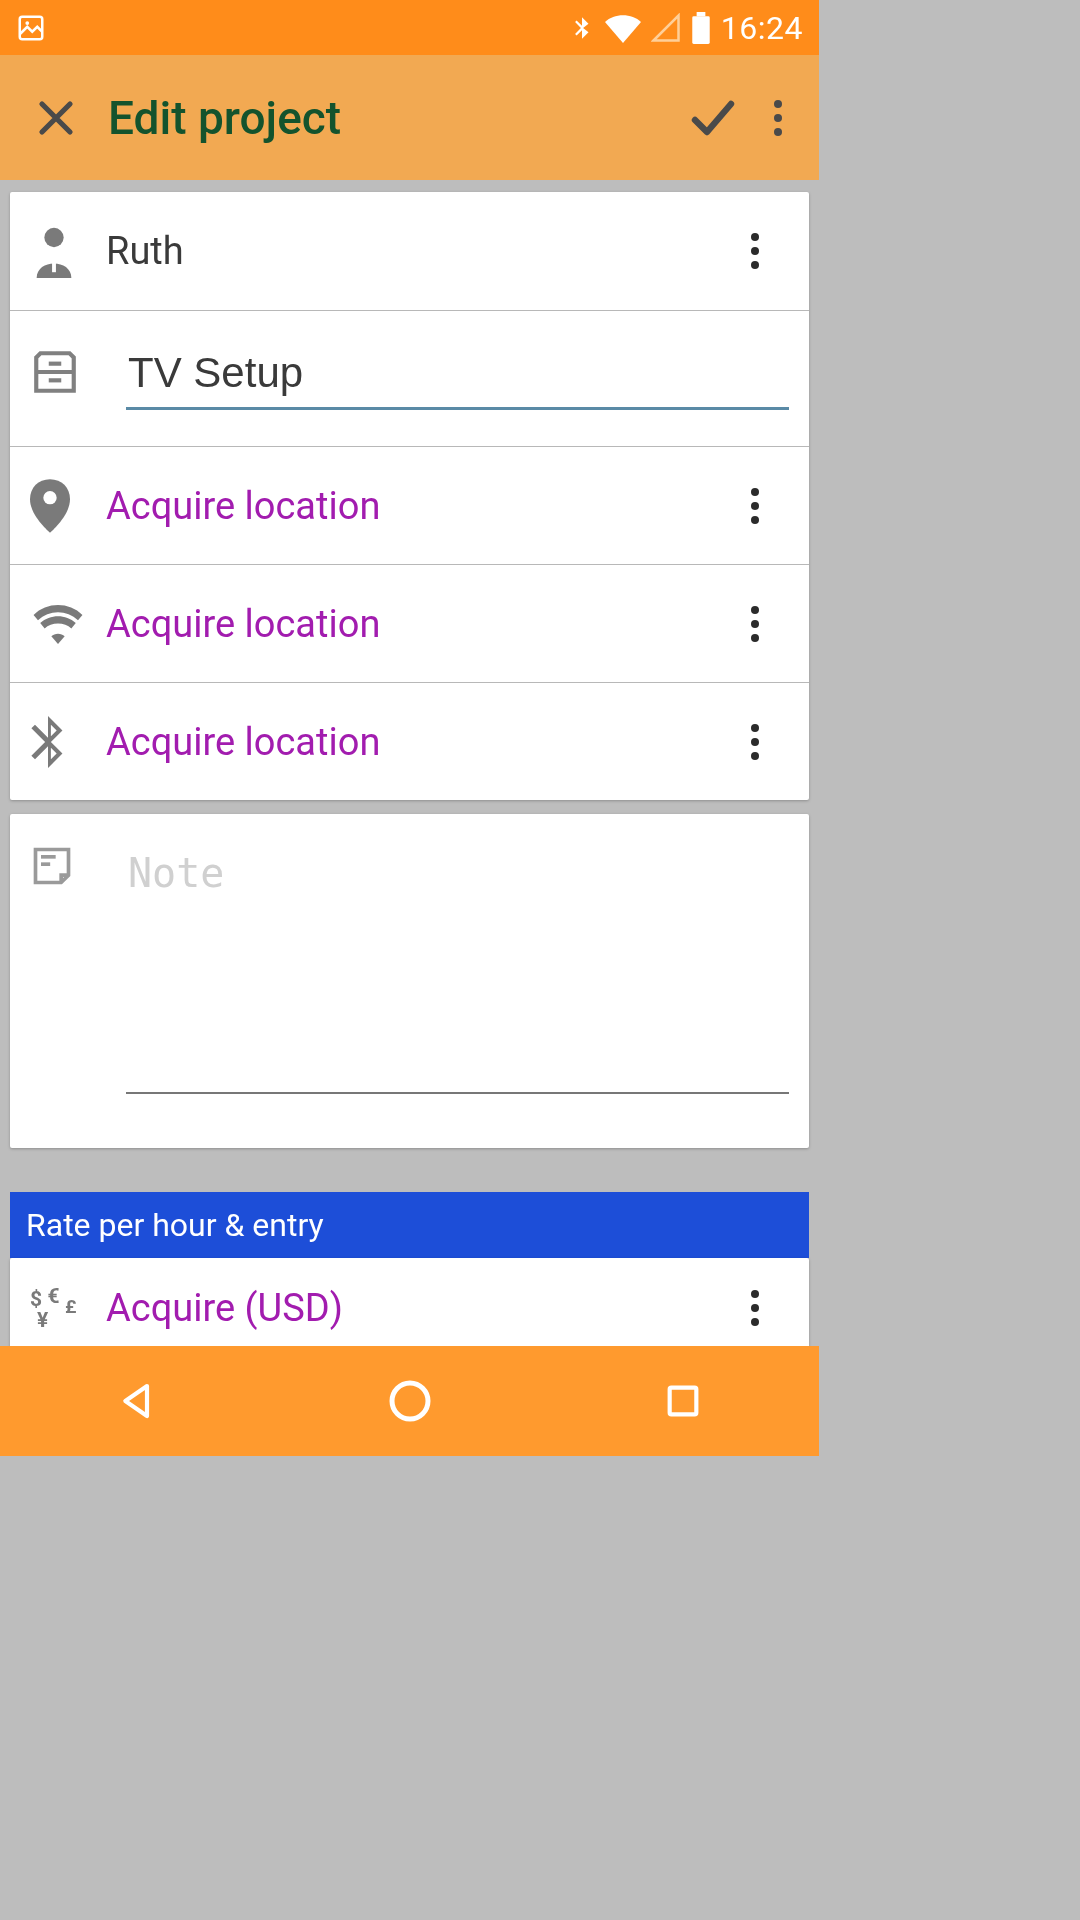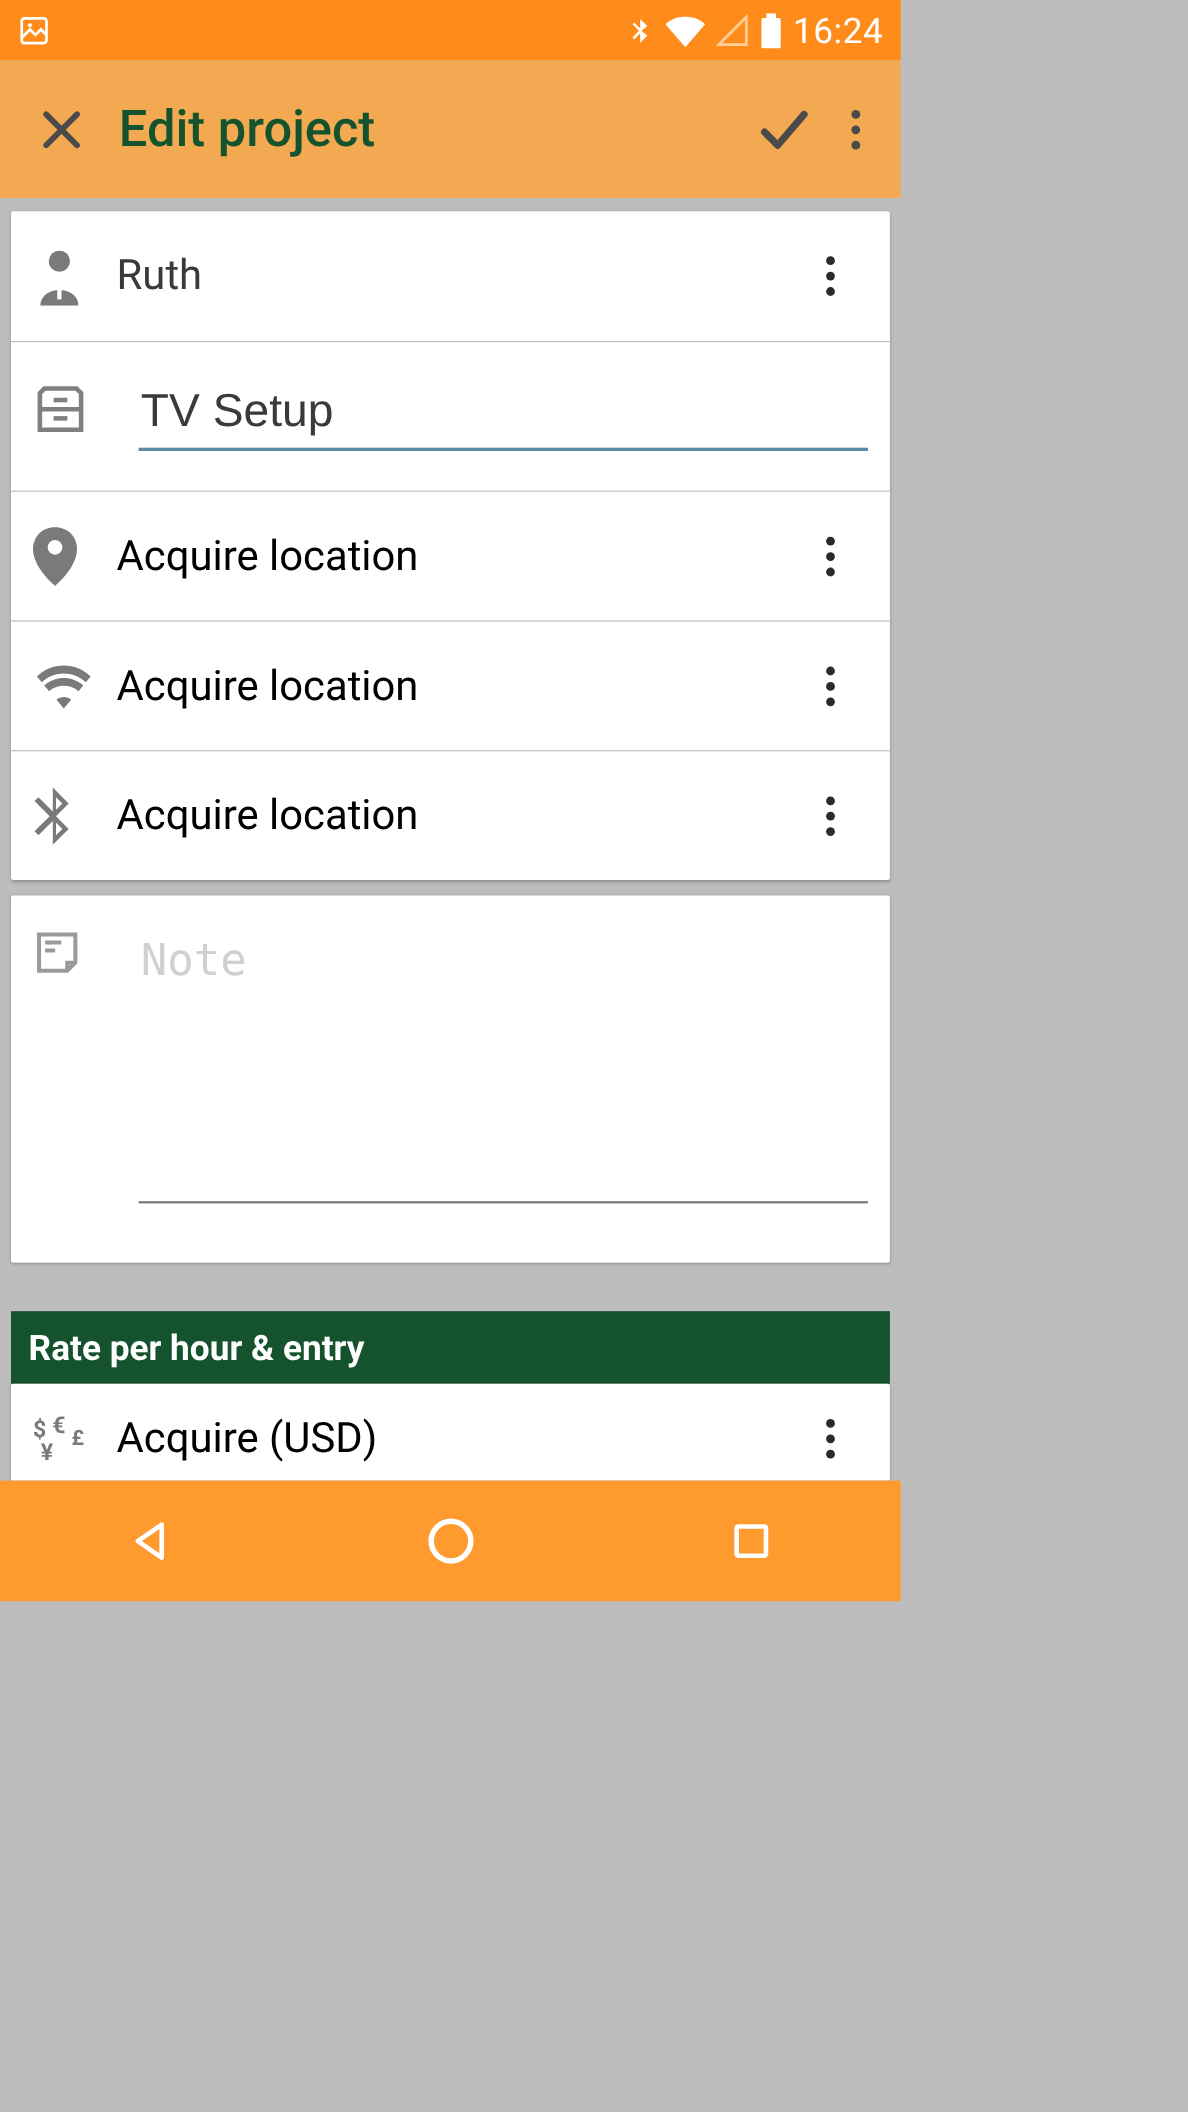--- a/index.html
+++ b/index.html
@@ -67,21 +67,21 @@
   .row:first-child { border-top: none; }
   .row-icon {
     width: 76px;
     display: flex;
     align-items: center;
     justify-content: flex-start;
   }
   .row-label {
     flex: 1;
     font-size: 38px;
-    color: #000000;
+    color: #a21caf;
     text-shadow: 0 1px 0 rgba(255,255,255,0.6);
   }
   .row-label.strong { color: #3a3a3a; font-weight: 400; }
   .row-menu {
     width: 60px; height: 60px;
     display: flex; align-items: center; justify-content: center;
   }
 
   
   .row-input {
@@ -127,24 +127,24 @@
     min-height: 250px;
     outline: none;
     resize: none;
     background: transparent;
     padding: 6px 2px 24px 2px;
   }
   .note-area::placeholder { color: #d0d0d0; }
 
   
   .section-header {
-    background: #14532d;
+    background: #1d4ed8;
     color: #fff;
     font-size: 32px;
-    font-weight: 700;
+    font-weight: 400;
     padding: 14px 16px;
     margin-top: 44px;
   }
 
   
   .nav-bar {
     height: 110px;
     background: #ff9a2e;
     display: flex;
     align-items: center;

